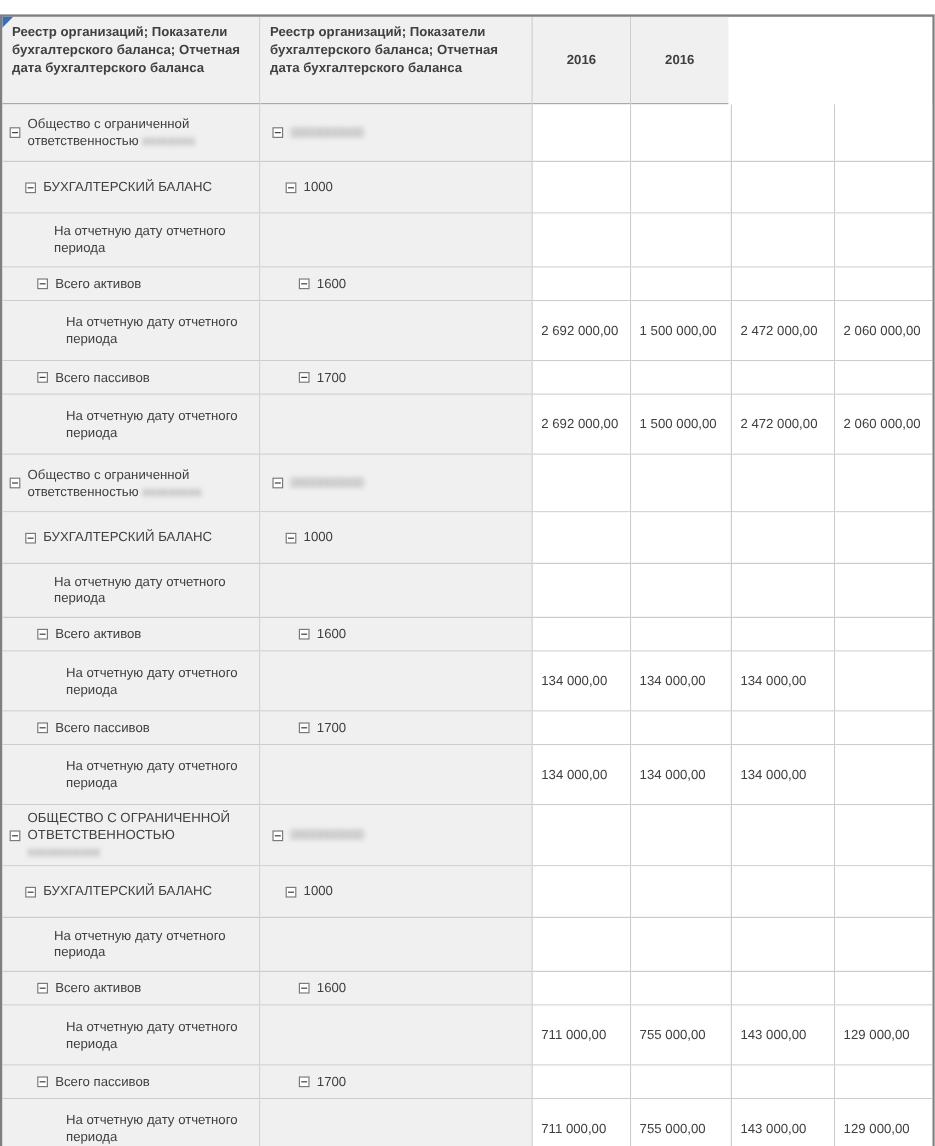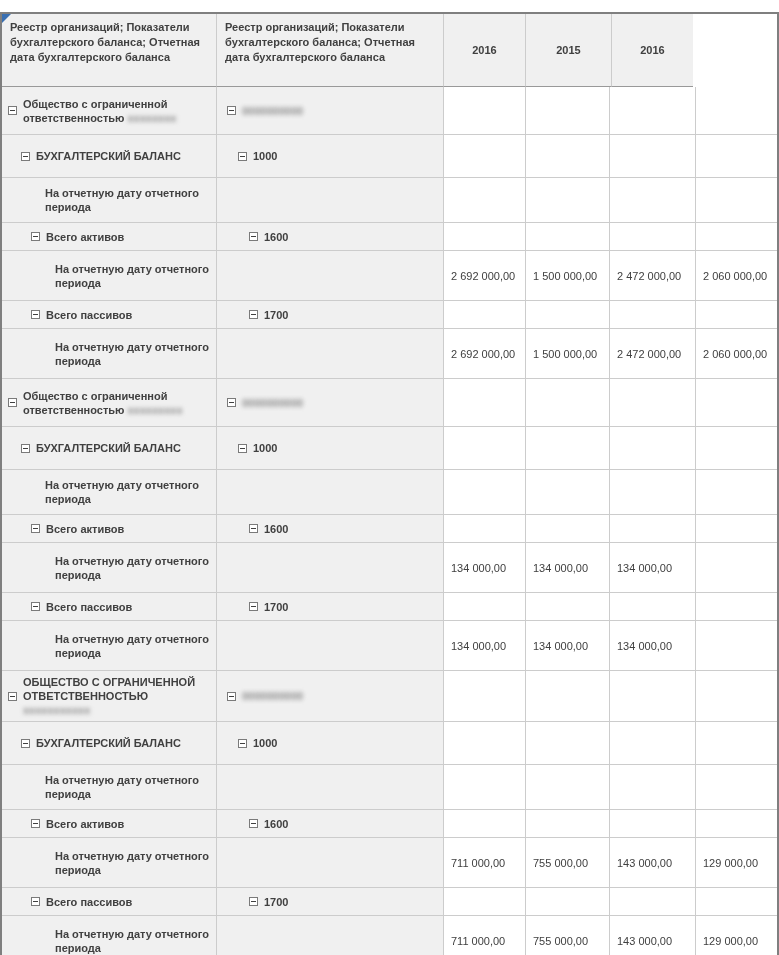--- a/index.html
+++ b/index.html
@@ -26,21 +26,21 @@
     border-bottom:1px solid var(--line,#cccccc);
     display:flex;align-items:center;
     overflow:hidden;
   }
   .col-1{width:215px}.col-2{width:227px}
   .col-3{width:82px}.col-4{width:84px}.col-5{width:86px}.col-6{width:81px;border-right:none}
   .hdr{height:73px}
   .hdr .cell{background:var(--hbg,#f0f0f0);border-bottom:1px solid #999;font-weight:bold;}
   .hdr .dimh{align-items:flex-start;padding:6px 8px 0 8px;line-height:15px;}
   .hdr .yh{justify-content:center;}
-  .dim{background:var(--hbg,#f0f0f0);font-weight:bold;}
+  .dim{background:var(--hbg,#f0f0f0);}
   .val{background:#fff;padding-left:7px;}
   .lbltext{line-height:14px;padding:4px 4px 4px 0;}
   .expbox{
     width:9px;height:9px;box-sizing:border-box;flex:none;
     border:1px solid #7a7a7a;background:#fff;position:relative;margin-right:6px;
   }
   .expbox::after{
     content:"";position:absolute;left:1px;right:1px;top:3px;height:1px;background:#404040;
   }
   .blur{filter:blur(2px);color:#8d8d8d;}
@@ -59,23 +59,20 @@
   <div class="row hdr">
     <div class="cell dimh col-1">
       <span>Реестр организаций; Показатели бухгалтерского баланса; Отчетная дата бухгалтерского баланса</span>
     </div>
     <div class="cell dimh col-2">
       <span>Реестр организаций; Показатели бухгалтерского баланса; Отчетная дата бухгалтерского баланса</span>
     </div>
     <div class="cell yh col-3">
       <span>2016</span>
     </div>
-    <div class="cell yh col-5">
-      <span>2015</span>
-    </div>
     <div class="cell yh col-6">
       <span>2016</span>
     </div>
   </div>
 
   <div class="body">
       <div class="row r-org">
         <div class="cell dim col-1" style="padding-left: 6px;">
           <span class="expbox"></span>
           <div class="lbltext"><span>Общество с ограниченной ответственностью</span> <span class="blur">xxxxxxxx</span></div>

